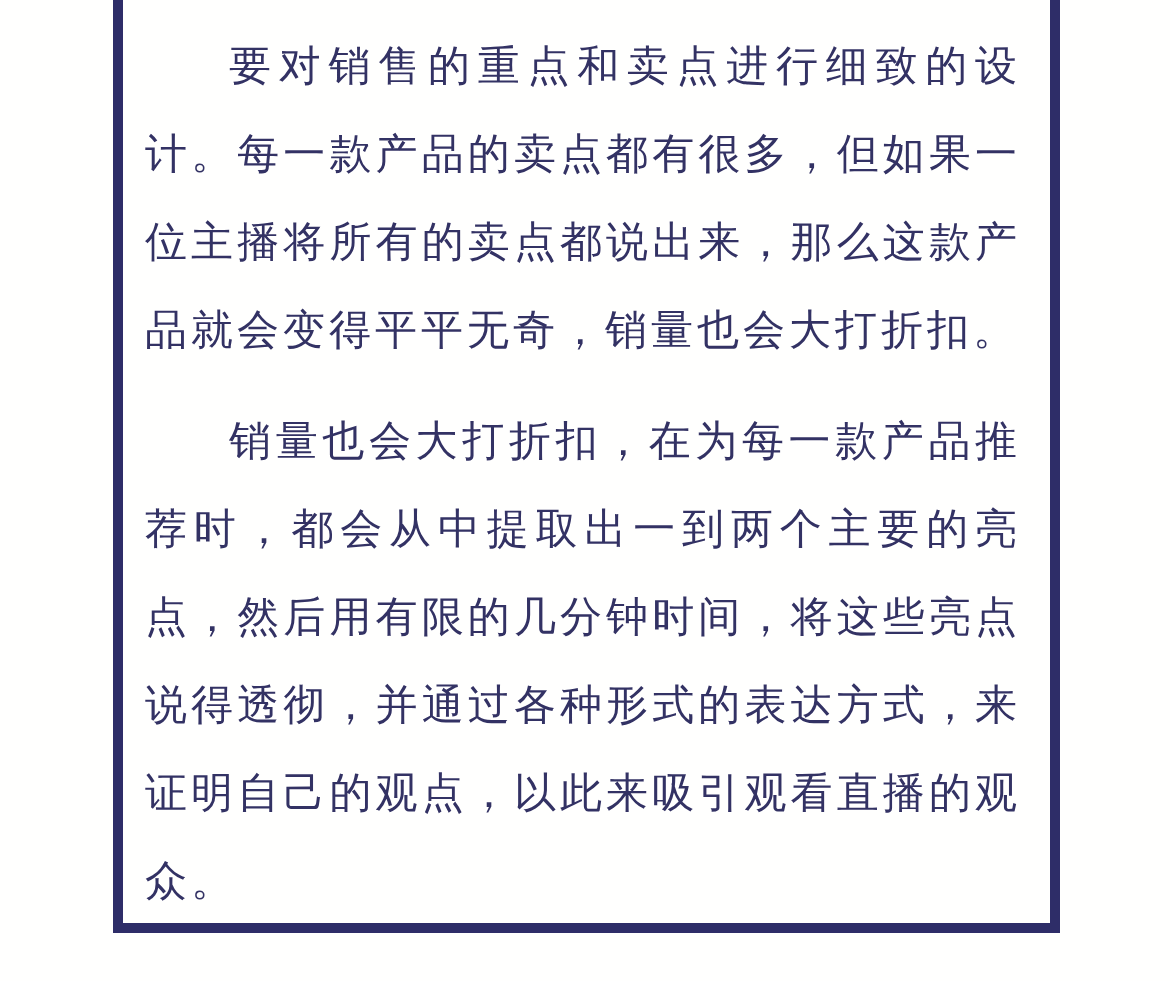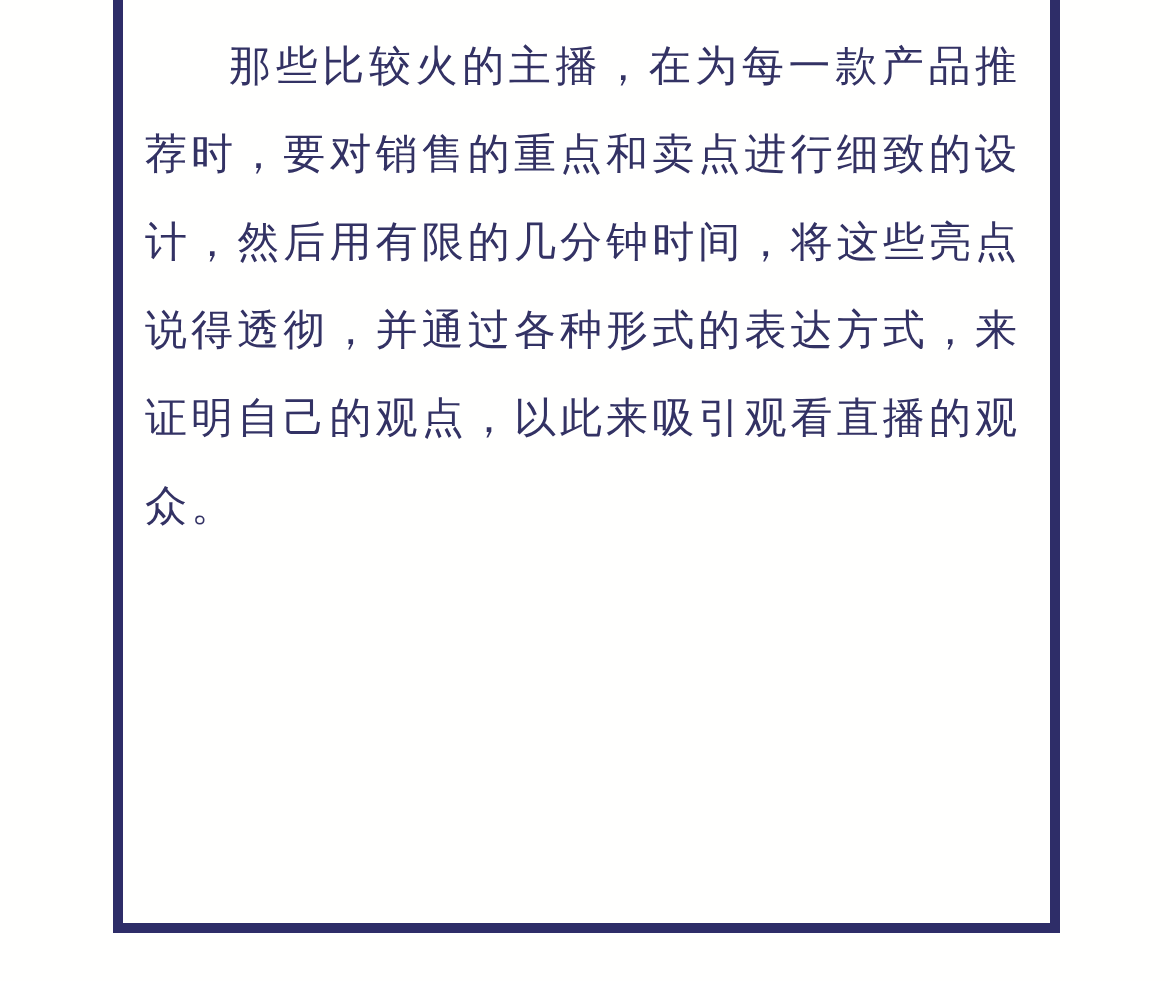--- a/index.html
+++ b/index.html
@@ -56,15 +56,16 @@
   .content p + p {
     margin-top: 23px;
   }
 </style>
 </head>
 <body>
 
 <div class="page">
   <div class="frame"></div>
   <div class="content">
-    <p>那些比较火的主播，在为每一款产品推荐时，要对销售的重点和卖点进行细致的设计，然后用有限的几分钟时间，将这些亮点说得透彻，并通过各种形式的表达方式，来证明自己的观点，以此来吸引观看直播的观众。</p>
+    <p>要对销售的重点和卖点进行细致的设计。每一款产品的卖点都有很多，但如果一位主播将所有的卖点都说出来，那么这款产品就会变得平平无奇，销量也会大打折扣。</p>
+    <p>销量也会大打折扣，在为每一款产品推荐时，都会从中提取出一到两个主要的亮点，然后用有限的几分钟时间，将这些亮点说得透彻，并通过各种形式的表达方式，来证明自己的观点，以此来吸引观看直播的观众。</p>
   </div>
 </div>
 
 </body></html>

